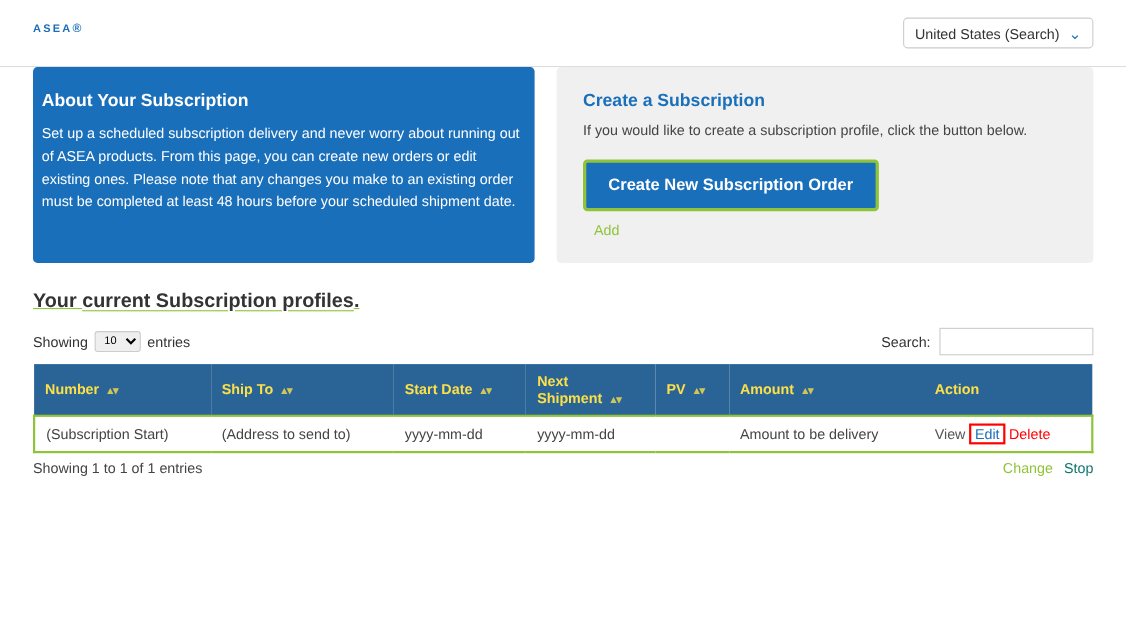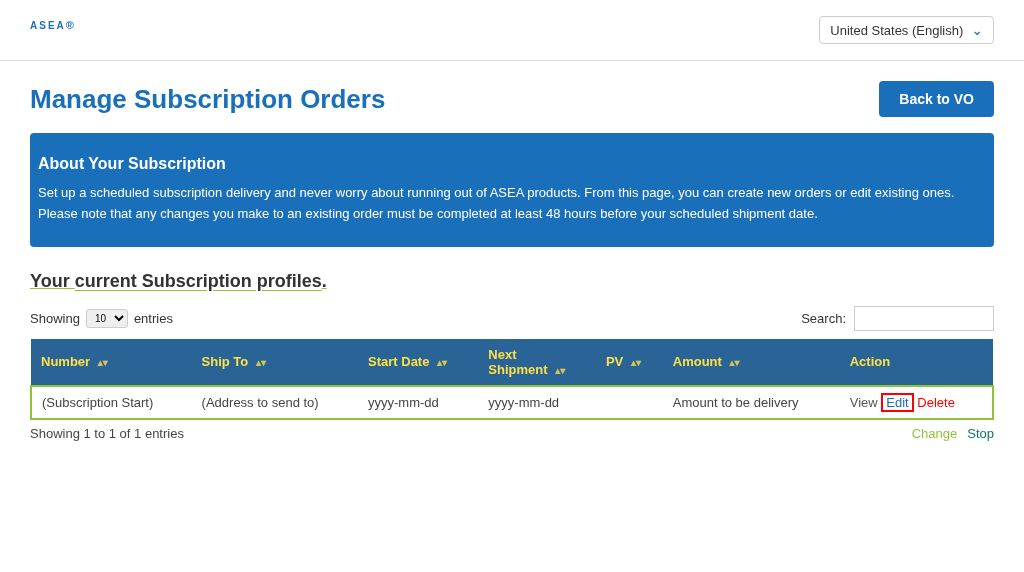--- a/index.html
+++ b/index.html
@@ -239,39 +239,41 @@
     .stop-link { color: #0f766e; cursor: pointer; }
   </style>
 </head>
 <body>
 
 <div class="header">
   <div class="logo">
     <span>ASEA</span><span style="font-size:11px; vertical-align:super;">®</span>
   </div>
   <div class="language-selector">
-    <span>United States (English)</span>
+    <span>United States (Search)</span>
     <span class="chevron">⌄</span>
   </div>
 </div>
 
 <div class="page-content">
 
-  <div class="page-title-row">
-    <h1 class="page-title">Manage Subscription Orders</h1>
-    <button class="back-to-vo-btn">Back to VO</button>
-  </div>
 
   <div class="info-panels">
 
     <div class="blue-panel">
       <h2>About Your Subscription</h2>
       <p>Set up a scheduled subscription delivery and never worry about running out of ASEA products. From this page, you can create new orders or edit existing ones. Please note that any changes you make to an existing order must be completed at least 48 hours before your scheduled shipment date.</p>
     </div>
 
+    <div class="gray-panel">
+      <h2>Create a Subscription</h2>
+      <p>If you would like to create a subscription profile, click the button below.</p>
+      <button class="create-order-btn">Create New Subscription Order</button>
+      <span class="add-link">Add</span>
+    </div>
 
   </div>
 
   <div class="profiles-section">
 
     <div class="profiles-title">
       <span>Your </span><span style="text-decoration: underline; text-decoration-color: #8fc43a; text-underline-offset: 3px;">current Subscription profiles</span><span>.</span>
     </div>
 
     <div class="table-controls">

